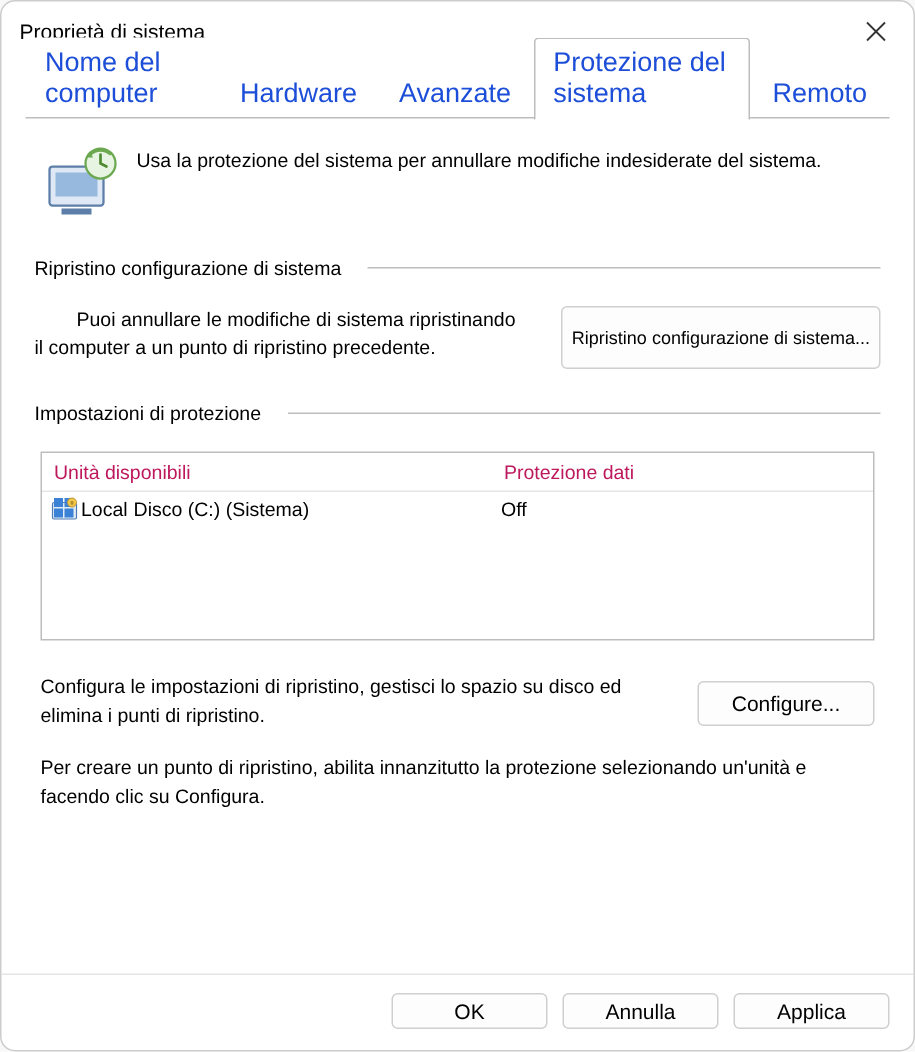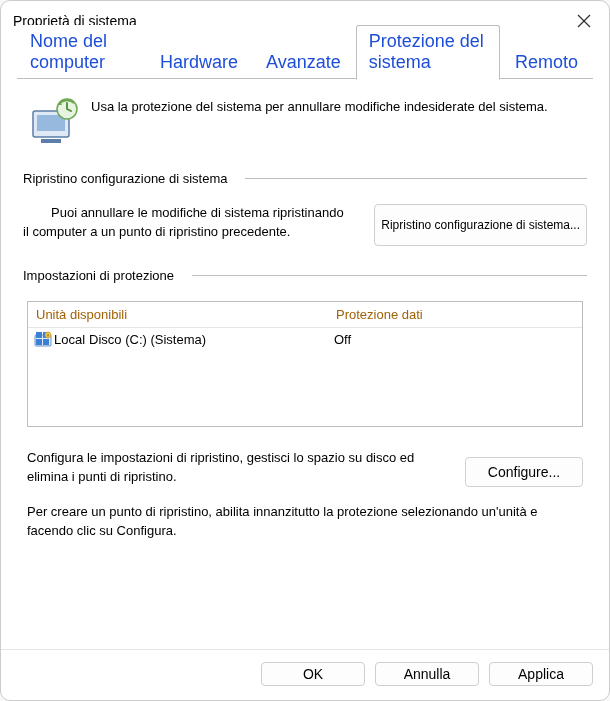--- a/index.html
+++ b/index.html
@@ -167,21 +167,21 @@
   }
   .thead {
     display: flex;
     height: 26px;
     align-items: center;
     border-bottom: 1px solid #e5e5e5;
     background: #ffffff;
   }
   .thead .col {
     font-size: 13px;
-    color: #a16207;
+    color: #be185d;
     padding-left: 8px;
   }
   .col1 { width: 300px; }
   .col2 { flex: 1; }
   .trow {
     display: flex;
     height: 22px;
     align-items: center;
   }
   .trow .cell {
@@ -191,21 +191,21 @@
     display: flex;
     align-items: center;
   }
   .drive-icon {
     width: 18px; height: 16px;
     margin-right: 2px;
     flex-shrink: 0;
   }
   .settings-row {
     display: flex;
-    align-items: flex-end;
+    align-items: center;
     justify-content: space-between;
     padding: 0 4px 16px 4px;
   }
   .settings-row .desc {
     font-size: 13px;
     line-height: 1.45;
     flex: 1;
     padding-right: 14px;
     color: #000;
   }

